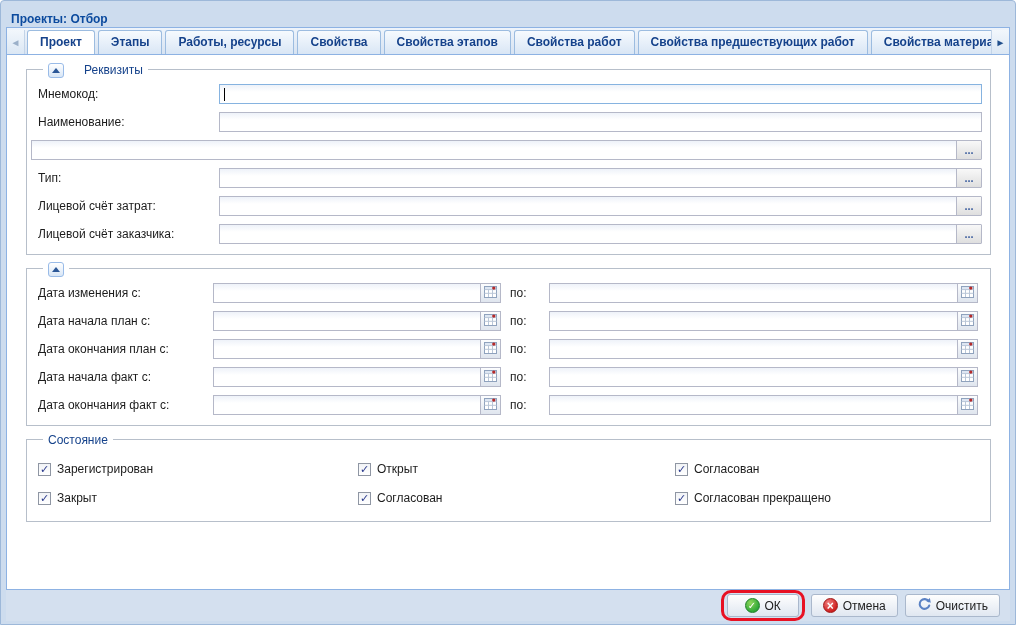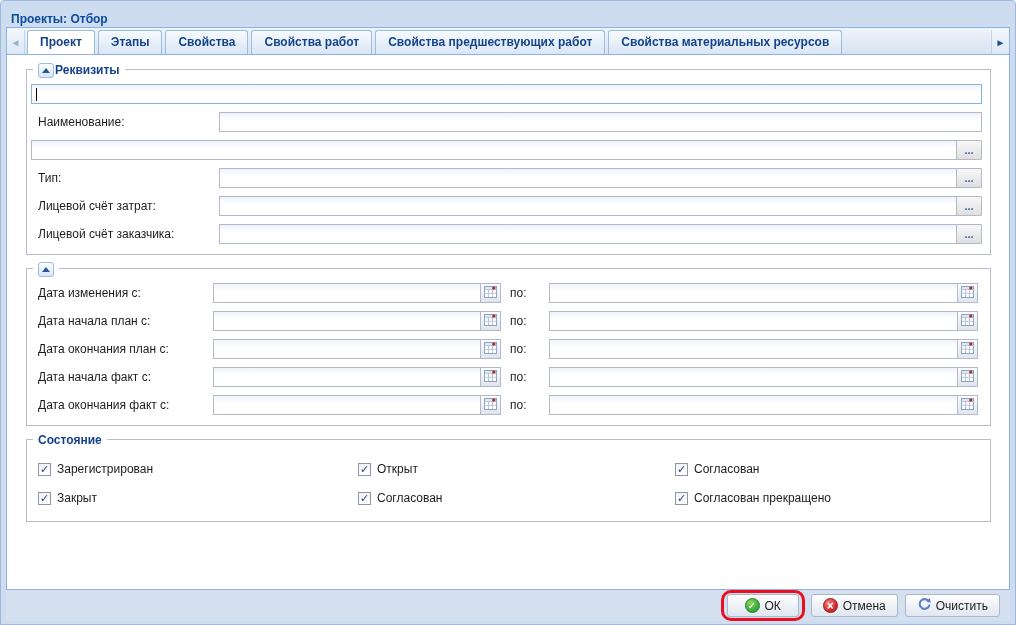--- a/index.html
+++ b/index.html
@@ -27,22 +27,22 @@
   .tab-scroller.left{border-right:1px solid #c3d4e8;color:#9bb0c9;}
   .tab-scroller.right{border-left:1px solid #c3d4e8;color:#1f4e8c;}
   .tabs-viewport{flex:1;display:flex;align-items:flex-end;overflow:hidden;padding-left:2px;min-width:0;height:31px;}
   .tab{flex:none;white-space:nowrap;padding:4px 12px 5px;margin-right:3px;font-weight:bold;font-size:12px;
     color:var(--accent);border:1px solid var(--tab-border);border-bottom:none;border-radius:3px 3px 0 0;
     background:linear-gradient(#f6fafe,#d9e6f5);cursor:pointer;}
   .tab.active{background:#fff;position:relative;z-index:2;box-shadow:0 2px 0 #fff;}
   
   .form-area{flex:1;background:#fff;padding:14px 18px 0 19px;overflow:hidden;min-height:0;}
   .fs{border:1px solid var(--fieldset-border);padding:6px 8px 10px 4px;margin-bottom:13px;}
-  .fs-legend{display:flex;align-items:center;gap:1px;margin:-14px 0 6px 2px;background:#fff;
-    width:max-content;padding:0 5px;font-weight:bold;color:var(--accent);font-size:12px;height:16px;}
+  .fs-legend{display:flex;align-items:center;gap:20px;margin:-14px 0 6px 12px;background:#fff;
+    width:max-content;padding:0 5px;font-weight:normal;color:var(--accent);font-size:12px;height:16px;}
   .collapse-toggle{width:16px;height:15px;flex:none;display:inline-flex;align-items:center;justify-content:center;
     border:1px solid #99bbe8;border-radius:3px;background:linear-gradient(#ffffff,#d8e6f6);cursor:pointer;}
   .tri-up{width:0;height:0;border-left:4px solid transparent;border-right:4px solid transparent;border-bottom:5px solid #2b5797;}
   .form-row{display:flex;align-items:center;margin-bottom:8px;height:20px;}
   .form-row:last-child{margin-bottom:0;}
   .form-label{flex:none;padding-left:7px;color:var(--label-color);font-size:12px;}
   .req-label{width:188px;}
   .date-label{width:182px;}
   .field-box{flex:1;display:flex;min-width:0;}
   .text-input{flex:1;height:20px;border:1px solid var(--input-border);padding:2px 4px;font:12px "Liberation Sans","DejaVu Sans",sans-serif;
@@ -91,41 +91,44 @@
   </div>
   <div class="window-content">
     <div class="panel">
       <div class="tabbar">
         <div class="tab-scroller left">
           <span>◄</span>
         </div>
         <div class="tabs-viewport">
             <div class="tab active"><span class="tab-label">Проект</span></div>
             <div class="tab"><span class="tab-label">Этапы</span></div>
+            <div class="tab"><span class="tab-label">Работы, ресурсы</span></div>
             <div class="tab"><span class="tab-label">Свойства</span></div>
+            <div class="tab"><span class="tab-label">Свойства этапов</span></div>
             <div class="tab"><span class="tab-label">Свойства работ</span></div>
             <div class="tab"><span class="tab-label">Свойства предшествующих работ</span></div>
             <div class="tab"><span class="tab-label">Свойства материальных ресурсов</span></div>
           </div>
         <div class="tab-scroller right">
           <span>►</span>
         </div>
       </div>
 
       <div class="form-area">
 
         <div class="fs">
           <div class="fs-legend">
             <span class="collapse-toggle">
                 <span class="tri-up"></span>
               </span>
             <span>Реквизиты</span>
           </div>
           <div>
               <div class="form-row">
+                <div class="form-label req-label">Мнемокод:</div>
                 <div class="field-box">
                   <input class="text-input focused" style="">
                 </div>
               </div>
               <div class="form-row">
                 <div class="form-label req-label">Наименование:</div>
                 <div class="field-box">
                   <input class="text-input" style="">
                 </div>
               </div>

